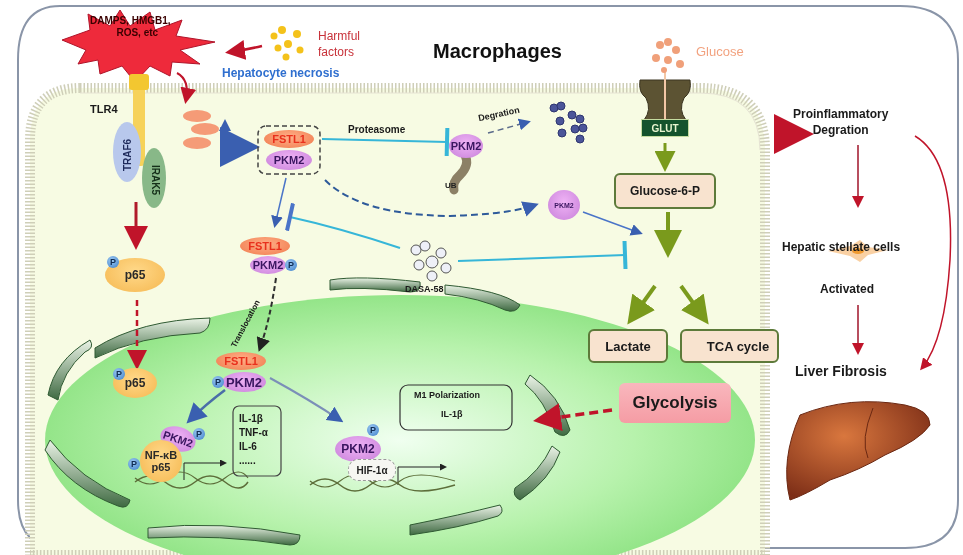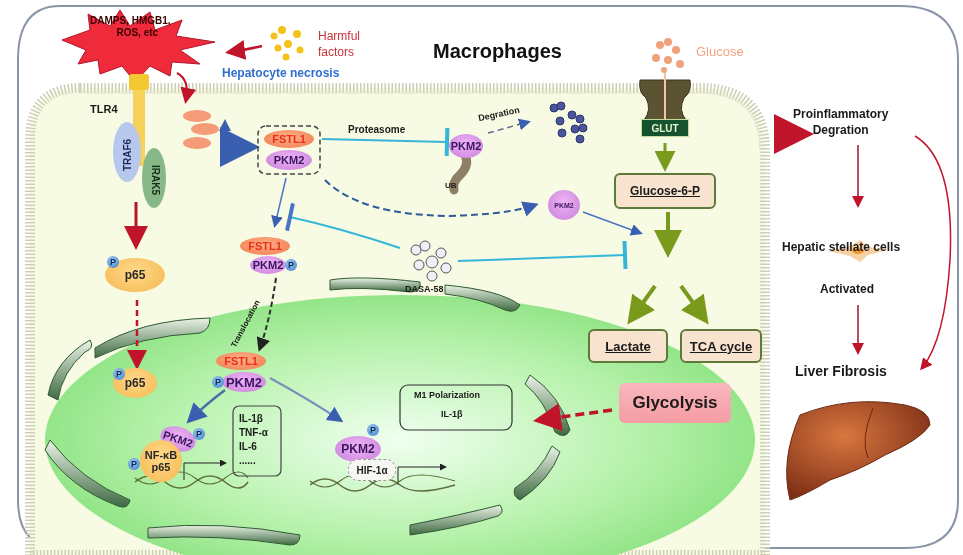--- a/index.html
+++ b/index.html
@@ -1,20 +1,20 @@
 <!DOCTYPE html>
 <html><head>
 <meta charset="utf-8">
 <style>
   html, body { margin:0; padding:0; background:#ffffff; }
   body { width:963px; height:555px; position:relative; overflow:hidden; font-family:"Liberation Sans", sans-serif; }
   #stage { position:absolute; left:0; top:0; width:963px; height:555px; }
   .lbl { position:absolute; font-family:"Liberation Sans", sans-serif; font-weight:bold; color:#1a1a1a; white-space:nowrap; line-height:1; }
   .box { position:absolute; display:flex; align-items:center; justify-content:center; font-weight:bold; font-family:"Liberation Sans", sans-serif; color:#1a1a1a; }
-  .metab { background:#f8e3cf; border:2px solid #5d7a3a; border-radius:6px; font-size:13px;text-decoration:underline; }
+  .metab { background:#f8e3cf; border:2px solid #5d7a3a; border-radius:6px; font-size:13px; }
   .pill { position:absolute; display:flex; align-items:center; justify-content:center; border-radius:50%; font-weight:bold; font-family:"Liberation Sans", sans-serif; }
   .fstl { background:radial-gradient(ellipse at 50% 40%, #ffb089, #f07a4c); color:#e8301c; font-size:11px;text-align:right; }
   .pkm { background:radial-gradient(ellipse at 50% 40%, #efb3f5, #c77fd9); color:#3a1660; font-size:11px; }
   .p65 { background:radial-gradient(ellipse at 50% 40%, #ffd98a, #f5b74f); color:#2a2a2a; font-size:12px; }
   .pdot { position:absolute; width:12px; height:12px; border-radius:50%; background:radial-gradient(circle at 40% 35%, #9cc8f2, #3b7fc9); color:#102d55; font-size:9px; font-weight:bold; display:flex; align-items:center; justify-content:center; font-family:"Liberation Sans", sans-serif; }
 </style>
 </head>
 <body>
 
 <div id="stage">
@@ -215,21 +215,21 @@
 <div class="pill fstl" style="left:240px;top:237px;width:50px;height:18px;">FSTL1</div>
 <div class="pill pkm" style="left:250px;top:256px;width:36px;height:18px;">PKM2</div>
 <div class="pdot" style="left:285px;top:259px;">P</div>
 <div class="lbl" style="left:220px;top:320px;font-size:8px;transform:rotate(-62deg);">Translocation</div>
 
 <div class="pill p65" style="left:105px;top:258px;width:60px;height:34px;">p65</div>
 <div class="pdot" style="left:107px;top:256px;">P</div>
 
 <div class="box metab" style="left:614px;top:173px;width:98px;height:32px;font-size:12px;">Glucose-6-P</div>
 <div class="box metab" style="left:588px;top:329px;width:76px;height:30px;">Lactate</div>
-<div class="box metab" style="left:680px;top:329px;width:78px;height:30px;">TCA cycle</div>
+<div class="box metab" style="left:680px;top:329px;width:78px;height:30px;padding-left:17px;">TCA cycle</div>
 <div class="box" style="left:619px;top:383px;width:112px;height:40px;background:linear-gradient(#f9b7bd,#f59ca4);border-radius:6px;font-size:17px;">Glycolysis</div>
 
 
 <div class="pill p65" style="left:113px;top:368px;width:44px;height:30px;">p65</div>
 <div class="pdot" style="left:113px;top:368px;">P</div>
 <div class="pill fstl" style="left:216px;top:352px;width:50px;height:18px;">FSTL1</div>
 <div class="pill pkm" style="left:222px;top:372px;width:44px;height:20px;font-size:13px;">PKM2</div>
 <div class="pdot" style="left:212px;top:376px;">P</div>
 
 <div class="pill pkm" style="left:160px;top:427px;width:36px;height:24px;transform:rotate(18deg);">PKM2</div>

